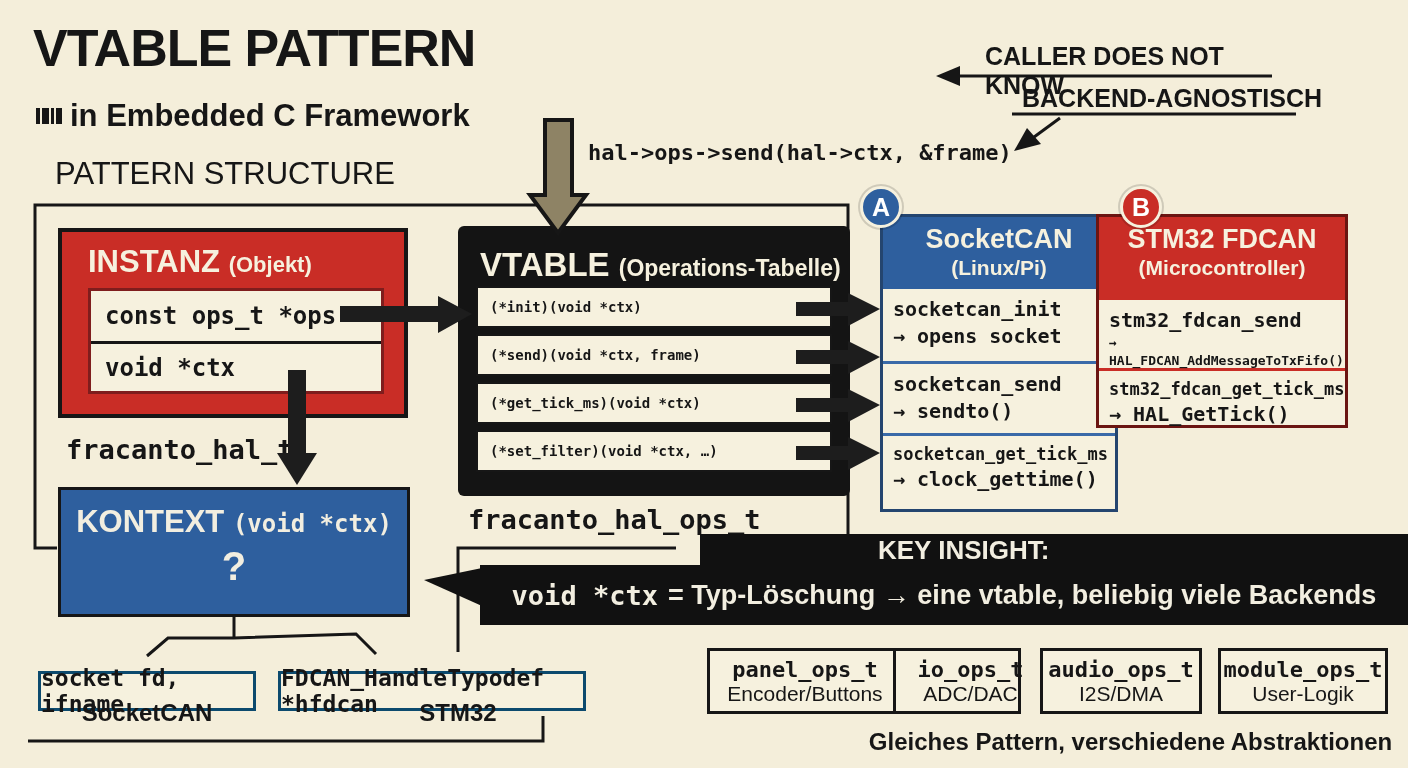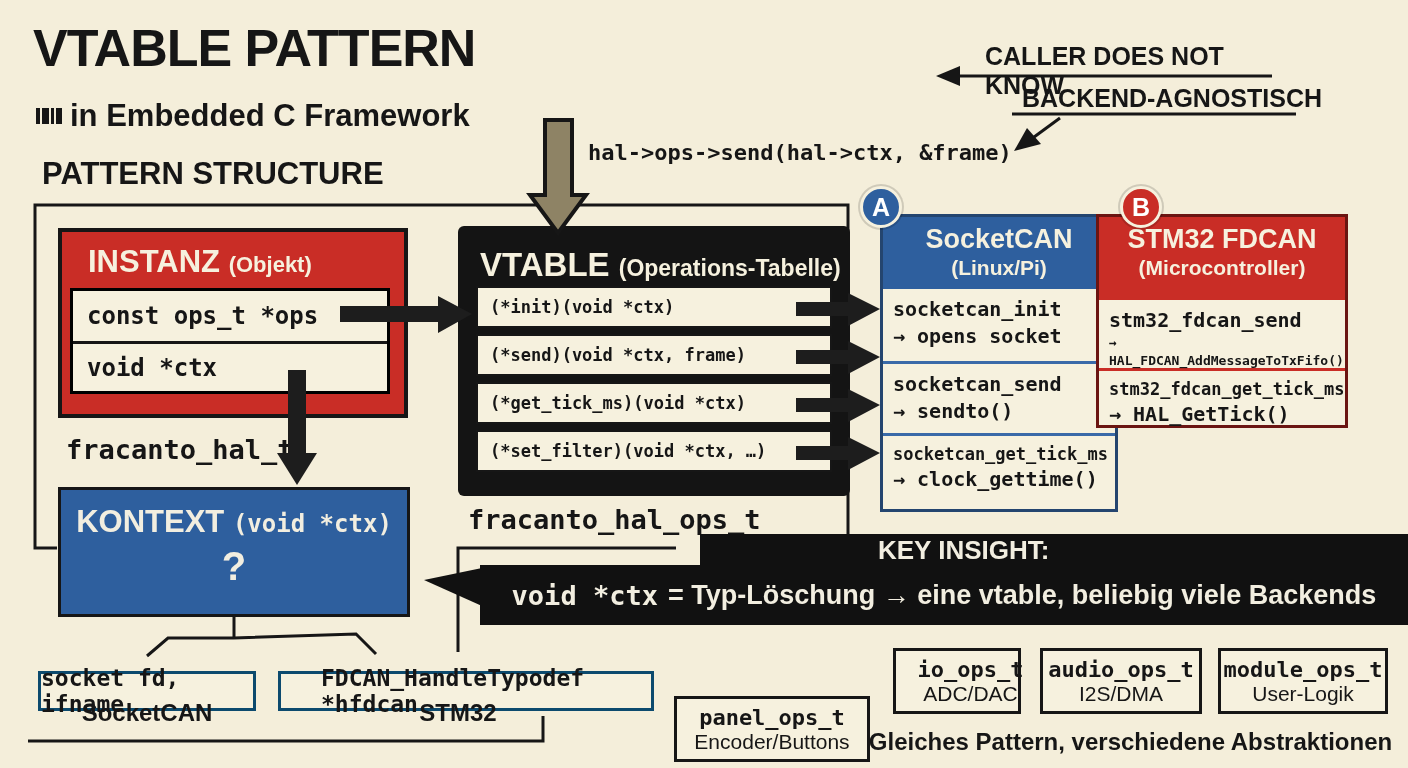--- a/index.html
+++ b/index.html
@@ -8,21 +8,21 @@
     position:relative; width:1408px; height:768px;
     background:#f4eeda; overflow:hidden;
     font-family:"Liberation Sans", sans-serif; color:#161616;
   }
   .abs { position:absolute; }
   svg.layer { position:absolute; left:0; top:0; pointer-events:none; }
 
   
   .main-title { left:33px; top:18px; font-size:52px; font-weight:800; letter-spacing:-1px; }
   .sub-title  { left:36px; top:80px; font-size:31px; font-weight:800; display:flex; align-items:center; gap:8px;margin-top:18px; }
-  .section-heading { left:42px; top:156px; font-size:31px; font-weight:700; letter-spacing:0px; }
+  .section-heading { left:55px; top:156px; font-size:31px; font-weight:400; letter-spacing:0px; }
 
   .mono { font-family:"DejaVu Sans Mono","Liberation Mono",monospace; font-weight:bold; }
 
   
   .caller-box {
     left:520px; top:27px; width:412px; height:93px;
     background:#f0d249; border:4px solid #161616; padding:8px 14px;
   }
   .caller-box .hdr { font-size:26px; font-weight:800; }
   .caller-box .code { font-size:21px; margin-top:4px; }
@@ -31,36 +31,36 @@
   .note2 { left:1022px; top:84px; width:300px; font-size:25px; font-weight:800; }
   .dispatch-code { left:588px; top:140px; font-size:22px; }
 
   
   .instanz-box {
     left:58px; top:228px; width:350px; height:190px;
     background:#c92d26; border:4px solid #161616;
   }
   .instanz-box .hdr { color:#f6f1de; padding:12px 0 0 26px; font-size:31px; font-weight:800; }
   .instanz-box .hdr .suffix { font-size:22px; font-weight:800; }
-  .instanz-fields { position:absolute; left:8px; top:56px; width:320px; border:3px solid #000000; background:#f6f1de; }
+  .instanz-fields { position:absolute; left:26px; top:56px; width:296px; border:3px solid #7f1d1d; background:#f6f1de; }
   .instanz-field { height:50px; display:flex; align-items:center; padding-left:14px; font-size:24px; }
   .instanz-field + .instanz-field { border-top:3px solid #161616; }
   .instanz-type { left:66px; top:434px; font-size:27px; }
 
   
   .vtable-box {
     left:458px; top:226px; width:392px; height:270px;
     background:#141414; border-radius:6px;
   }
   .vtable-box .hdr { color:#f6f1de; padding:20px 0 0 22px; font-size:33px; font-weight:800; }
   .vtable-box .hdr .suffix { font-size:23px; font-weight:800; }
   .vtable-rows { position:absolute; left:18px; top:60px; width:356px; }
   .vtable-row {
     height:42px; margin-bottom:6px; background:#f6f1de; border:2px solid #161616;
-    display:flex; align-items:center; padding-left:12px; font-size:17px;
+    display:flex; align-items:center; padding-left:12px; font-size:14px;
   }
   .vtable-type { left:468px; top:504px; font-size:27px; }
 
   
   .backend { border:3px solid #1c3256; background:#f6f1de; }
   .backend.a { left:880px; top:214px; width:238px; height:298px; border-color:#24456f; }
   .backend.b { left:1096px; top:214px; width:252px; height:214px; border-color:#6b1512; }
   .backend .head { color:#f6f1de; text-align:center; padding-top:8px; }
   .backend.a .head { background:#2e5f9e; height:72px; }
   .backend.b .head { background:#c92d26; height:80px; }
@@ -89,21 +89,21 @@
   }
   .kontext-box .hdr { padding-top:14px; font-size:31px; font-weight:800; }
   .kontext-box .hdr .suffix { font-size:24px; font-weight:800; }
   .kontext-box .q { font-size:40px; font-weight:800; margin-top:4px; }
 
   .variant-box {
     border:3px solid #0c4a6e; background:#f6f1de; height:40px;
     display:flex; align-items:center; justify-content:center; font-size:23px;margin-top:16px;
   }
   .variant-box.v1 { left:38px;  top:655px; width:218px; }
-  .variant-box.v2 { left:278px; top:655px; width:376px;padding-left:40px; }
+  .variant-box.v2 { left:278px; top:655px; width:308px; }
   .variant-label { font-size:24px; font-weight:800; text-align:center; }
   .variant-label.v1 { left:38px;  top:699px; width:218px; }
   .variant-label.v2 { left:278px; top:699px; width:360px; }
 
   
   .ki-top {
     left:700px; top:534px; width:708px; height:33px; background:#111;
     color:#f2eee0; font-size:26px; font-weight:800; padding-left:178px; line-height:33px;
   }
   .ki-main {
@@ -113,21 +113,21 @@
   .ki-main .code { font-size:27px; }
   .ki-main .rest { font-size:27px; font-weight:800; }
 
   
   .ops-box {
     border:3px solid #161616; background:#f6f1de; height:66px; top:648px;
     display:flex; flex-direction:column; align-items:center; justify-content:center;
   }
   .ops-box .l1 { font-size:22px; }
   .ops-box .l2 { font-size:21px; font-weight:400; }
-  .ops-box.o1 { left:674px;  width:196px;margin-top:48px; }
+  .ops-box.o1 { left:707px;  width:196px; }
   .ops-box.o2 { left:893px;  width:128px;padding-left:27px; }
   .ops-box.o3 { left:1040px; width:162px; }
   .ops-box.o4 { left:1218px; width:170px; }
   .ops-caption { left:858px; top:728px; width:545px; text-align:center; font-size:24px; font-weight:800; }
 
   .bars { display:inline-block; }
 </style>
 </head>
 <body>
 

